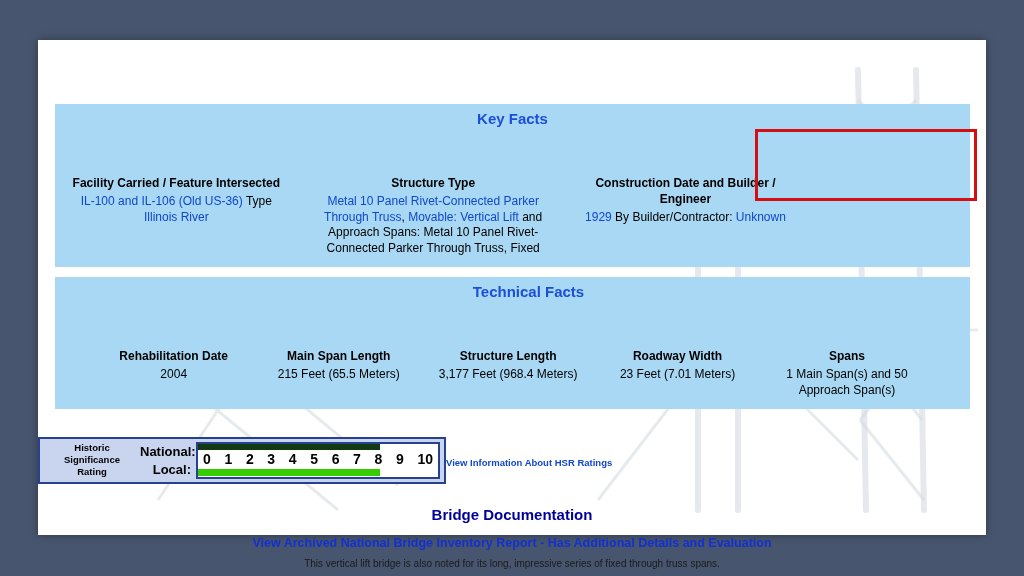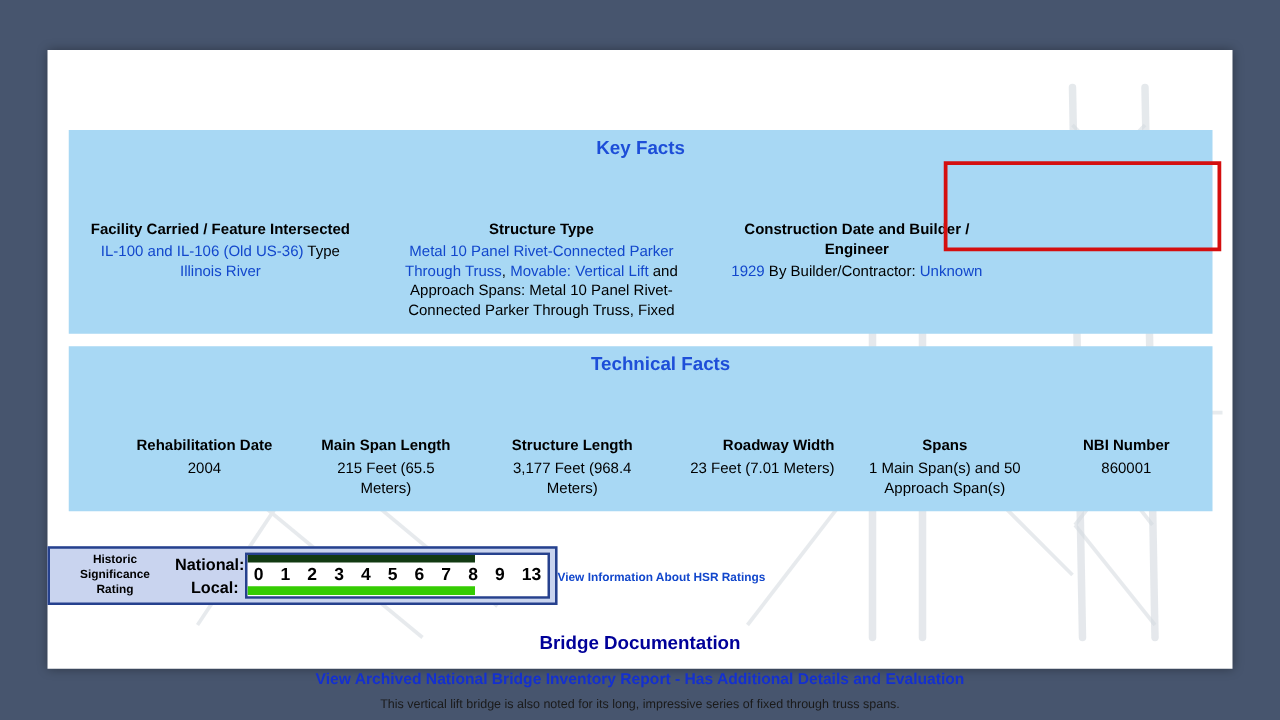--- a/index.html
+++ b/index.html
@@ -7,21 +7,21 @@
   .page{position:absolute;left:38px;top:40px;width:948px;height:495px;background:#ffffff;box-shadow:0 0 8px rgba(0,0,0,0.35);}
   .bg-truss{position:absolute;left:0;top:0;z-index:0;}
   .content{position:relative;z-index:1;padding-top:64px;}
   .band{background:#a8d8f4;margin:0 16px 0 17px;position:relative;}
   .band + .band{margin-top:10px;padding-left:32px;}
   .band-title{text-align:center;font-size:15px;font-weight:bold;color:#1d4ed8;padding:6px 0 3px;}
   .cols{display:flex;align-items:flex-start;padding:2px 2px 10px;}
   .col{text-align:center;font-size:12px;line-height:1.32;padding:0 10px;color:#000;}
   .hdr{font-weight:bold;color:#000;margin-bottom:2px;margin-top:44px;}
   .kf-c1{width:24%;}.kf-c2{width:25%;}.kf-c3{width:28%;}.kf-c4{width:23%;}
-  .tf-c1{width:17%;}.tf-c2{width:16%;}.tf-c3{width:18%;}.tf-c4{width:16%;text-align:right;}.tf-c5{width:18%;}.tf-c6{width:15%;}
+  .tf-c1{width:17%;}.tf-c2{width:16%;}.tf-c3{width:18%;}.tf-c4{width:16%;}.tf-c5{width:18%;}.tf-c6{width:15%;}
   .lnk{color:#1247cc;cursor:pointer;text-decoration:none;}
   .annotation{position:absolute;border:3px solid #d40f0f;left:700px;top:25px;width:216px;height:66px;pointer-events:none;z-index:3;}
   .hsr-wrap{display:flex;align-items:center;margin-top:28px;}
   .hsr-box{display:flex;align-items:stretch;border:2px solid #26418e;background:#c9d4ef;padding:3px 4px;width:408px;height:47px;box-sizing:border-box;}
   .hsr-label{width:96px;display:flex;flex-direction:column;justify-content:center;text-align:center;font-size:9.5px;font-weight:bold;line-height:1.25;color:#000;}
   .hsr-sides{width:56px;display:flex;flex-direction:column;justify-content:space-between;font-size:13px;font-weight:bold;text-align:right;padding:2px 5px 2px 0;color:#000;box-sizing:border-box;}
   .hsr-scale{flex:1;background:#ffffff;border:2px solid #26418e;display:flex;flex-direction:column;overflow:hidden;}
   .bar-national{height:6px;background:#123a12;}
   .hsr-numbers{flex:1;display:flex;justify-content:space-between;align-items:center;padding:0 5px;font-size:14px;font-weight:bold;color:#000;}
   .bar-local{height:7px;background:#35cc02;margin-bottom:1px;}
@@ -96,24 +96,20 @@
           <span>3,177 Feet (968.4 Meters)</span>
         </div>
         <div class="col tf-c4">
           <div class="hdr">Roadway Width</div>
           <span>23 Feet (7.01 Meters)</span>
         </div>
         <div class="col tf-c5">
           <div class="hdr">Spans</div>
           <span>1 Main Span(s) and 50 Approach Span(s)</span>
         </div>
-        <div class="col tf-c6">
-          <div class="hdr">NBI Number</div>
-          <span>860001</span>
-        </div>
       </div>
     </div>
 
     <div class="hsr-wrap">
       <div class="hsr-box">
         <div class="hsr-label">
           <span>Historic</span>
           <span>Significance</span>
           <span>Rating</span>
         </div>
@@ -127,21 +123,21 @@
             <span>0</span>
             <span>1</span>
             <span>2</span>
             <span>3</span>
             <span>4</span>
             <span>5</span>
             <span>6</span>
             <span>7</span>
             <span>8</span>
             <span>9</span>
-            <span>13</span>
+            <span>10</span>
           </div>
           <div class="bar-local" style="width:76%"></div>
         </div>
       </div>
       <a class="hsr-link">View Information About HSR Ratings</a>
     </div>
 
     <div class="doc-title">Bridge Documentation</div>
     <a class="doc-link">View Archived National Bridge Inventory Report - Has Additional Details and Evaluation</a>
     <div class="doc-note">This vertical lift bridge is also noted for its long, impressive series of fixed through truss spans.</div>

